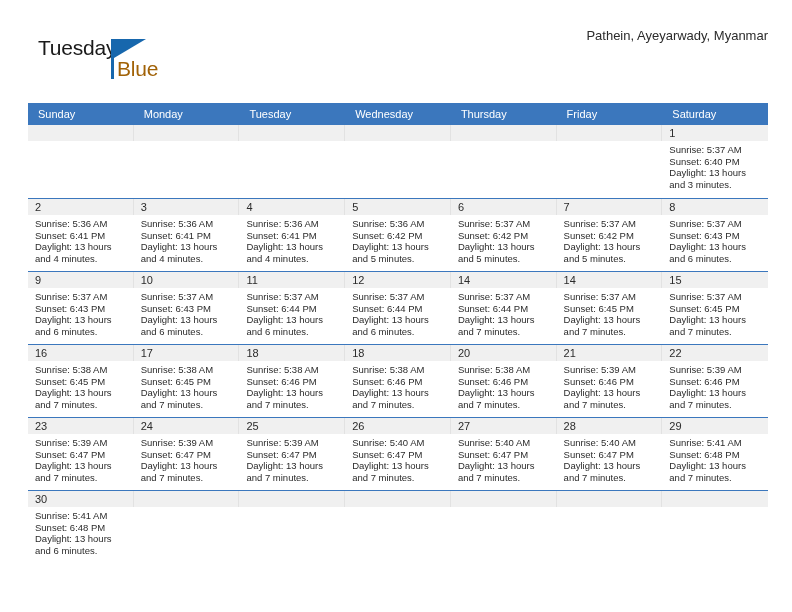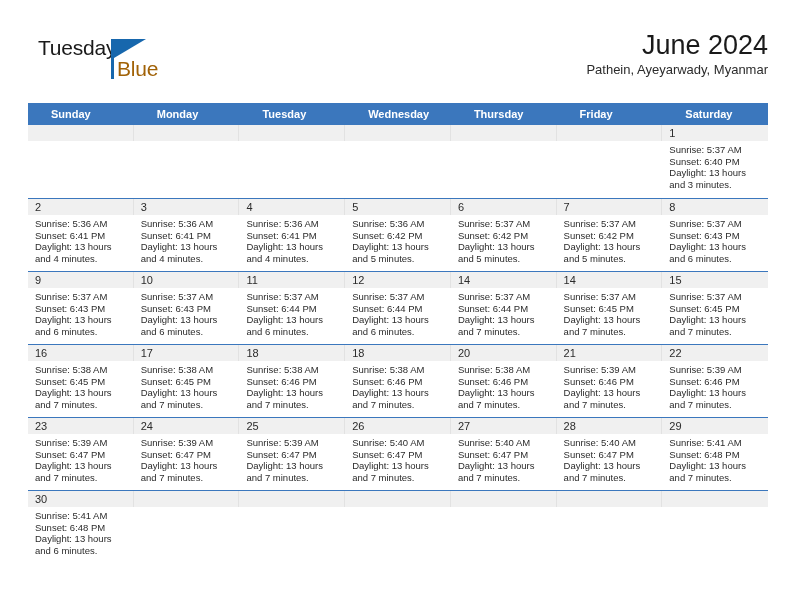--- a/index.html
+++ b/index.html
@@ -102,26 +102,25 @@
   }
 
   .dow-row {
     display: flex;
     background: #3b77bd;
     height: 22px;
   }
   .dow {
     flex: 1 1 0;
     box-sizing: border-box;
-    padding: 4px 0 0 23px;
+    padding: 4px 0 0 10px;
     font-size: 11px;
     color: #ffffff;
     line-height: 14px;
     white-space: nowrap;
-    font-weight: bold;
   }
 
   .week {
     display: flex;
     border-top: 1px solid #3b77bd;
     height: 73px;
     box-sizing: border-box;
   }
   .week:first-of-type {
     border-top: none;
@@ -170,21 +169,20 @@
   <div class="header">
 
     <div class="brand">
       <span class="brand-general">Tuesday</span>
       <span class="brand-pole"></span>
       <span class="brand-flag"></span>
       <span class="brand-blue">Blue</span>
     </div>
 
     <div class="title-block">
-      <div class="cal-title">June 2024</div>
       <div class="cal-location">Pathein, Ayeyarwady, Myanmar</div>
     </div>
 
   </div>
 
   <div class="calendar">
     <div class="dow-row" id="dow-row">
         <div class="dow">Sunday</div>
         <div class="dow">Monday</div>
         <div class="dow">Tuesday</div>

